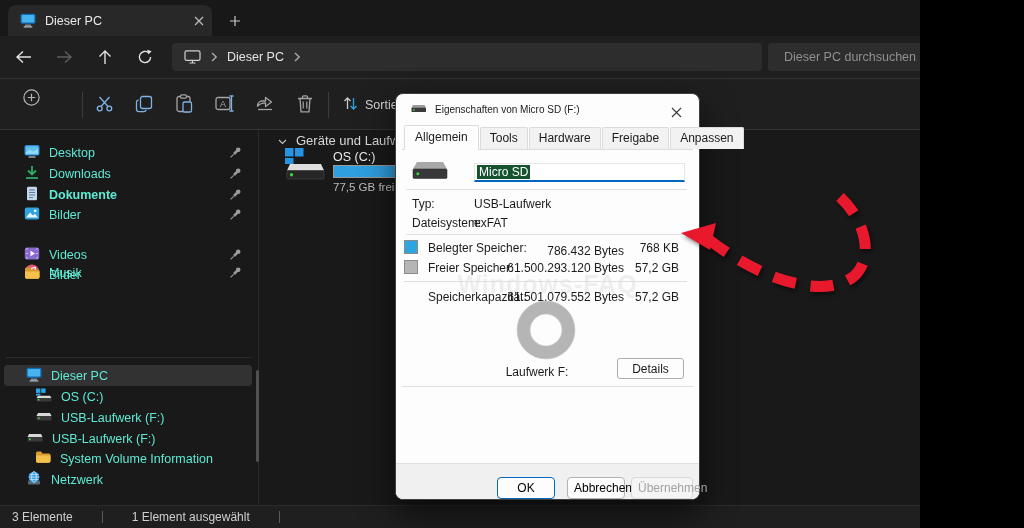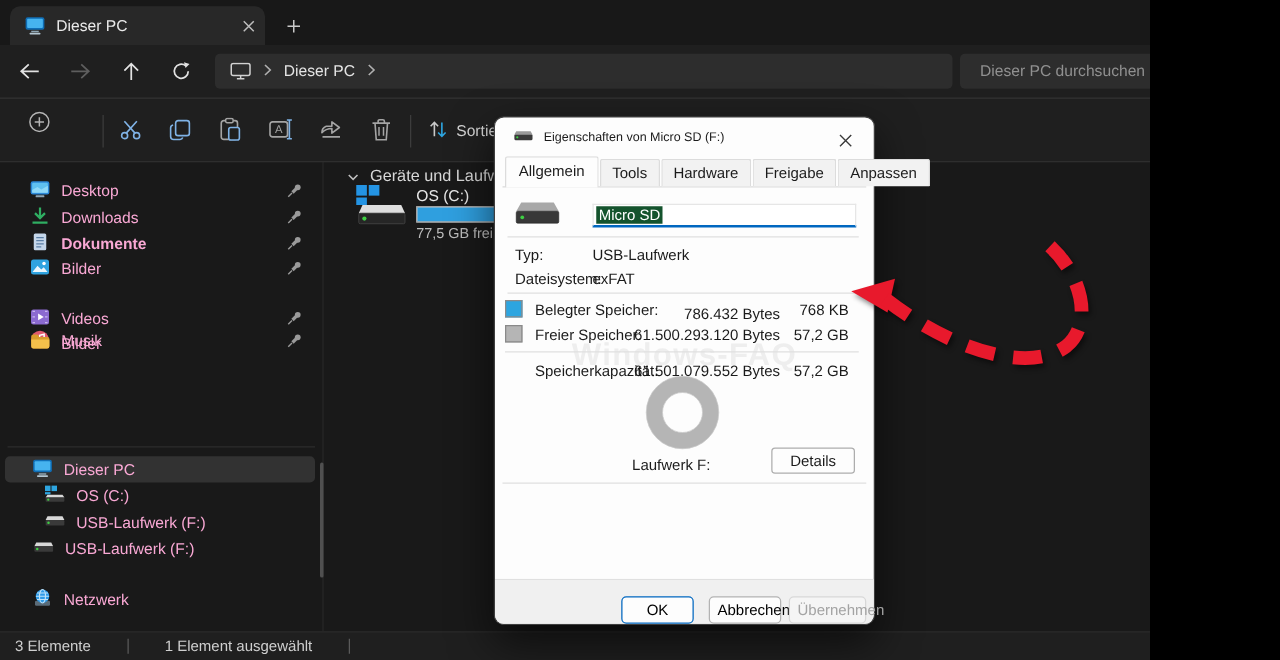--- a/index.html
+++ b/index.html
@@ -29,21 +29,21 @@
            border-top:1px solid #343434;border-bottom:1px solid #343434;box-sizing:border-box;}
   .tbtn{position:absolute;top:9px;width:34px;height:34px;display:flex;align-items:center;justify-content:center;
         background:none;border:none;border-radius:4px;}
   .tsep{position:absolute;top:13px;width:1px;height:26px;background:#3c3c3c;}
   .tlabel{font-size:12.5px;color:#d2d2d2;}
 
   
   .sidebar{position:absolute;left:0;top:130px;width:258px;height:375px;background:#191919;}
   .side-divider{position:absolute;left:258px;top:130px;width:1px;height:375px;background:#2a2a2a;}
   .side-row{position:absolute;left:4px;width:248px;height:21px;display:flex;align-items:center;gap:9px;
-            padding-left:20px;box-sizing:border-box;border-radius:4px;font-size:12.5px;color:#f9a8d4;}
+            padding-left:20px;box-sizing:border-box;border-radius:4px;font-size:12.5px;color:#5eead4;}
   .side-row.lvl0{padding-left:22px;}
   .side-row.lvl1{padding-left:31px;}
   .side-row.selected{background:#323232;}
   .pin{position:absolute;right:10px;top:4px;}
   .side-sep{position:absolute;left:6px;width:246px;height:1px;background:#2c2c2c;}
   .scroll-thumb{position:absolute;left:256px;top:370px;width:3px;height:92px;background:#505050;border-radius:2px;}
 
   
   .content{position:absolute;left:259px;top:130px;width:765px;height:375px;background:#191919;}
   .sec-header{position:absolute;left:19px;top:3px;display:flex;align-items:center;gap:9px;
@@ -439,20 +439,29 @@
       <span>
         <svg width="17" height="12" viewBox="0 0 17 12">
             <path d="M3 3 H15 L16.5 6 H1.5 Z" fill="#d8d8d8"></path>
             <rect x="1.5" y="6" width="15" height="4.4" rx="0.9" fill="#3a3a3a"></rect>
             <circle cx="3.8" cy="8.2" r="1" fill="#3ecf43"></circle>
           </svg>
       </span>
       <span>USB-Laufwerk (F:)</span>
     </div>
 
+    <div class="side-row lvl1" style="top:318px;">
+      <span>
+        <svg width="16" height="14" viewBox="0 0 16 14">
+            <path d="M1 3 a1.5 1.5 0 0 1 1.5-1.5 H6 l1.5 2 H14 a1.5 1.5 0 0 1 1.5 1.5 V11 a1.8 1.8 0 0 1 -1.8 1.8 H2.8 A1.8 1.8 0 0 1 1 11 Z" fill="#d99c2b"></path>
+            <path d="M1 5.5 H15.5 V11 a1.8 1.8 0 0 1 -1.8 1.8 H2.8 A1.8 1.8 0 0 1 1 11 Z" fill="#f3c04b"></path>
+          </svg>
+      </span>
+      <span>System Volume Information</span>
+    </div>
 
     <div class="side-row lvl0" style="top:339px;">
       <span>
         <svg width="16" height="15" viewBox="0 0 16 15">
             <rect x="2" y="9.5" width="12" height="4" rx="1" fill="#5a6b78"></rect>
             <circle cx="8" cy="6" r="5.4" fill="#2f9be8"></circle>
             <ellipse cx="8" cy="6" rx="2.4" ry="5.4" fill="none" stroke="#bfe3fa" stroke-width="0.9"></ellipse>
             <path d="M2.8 6 H13.2 M3.6 3.4 H12.4 M3.6 8.6 H12.4" stroke="#bfe3fa" stroke-width="0.9" fill="none"></path>
           </svg>
       </span>

